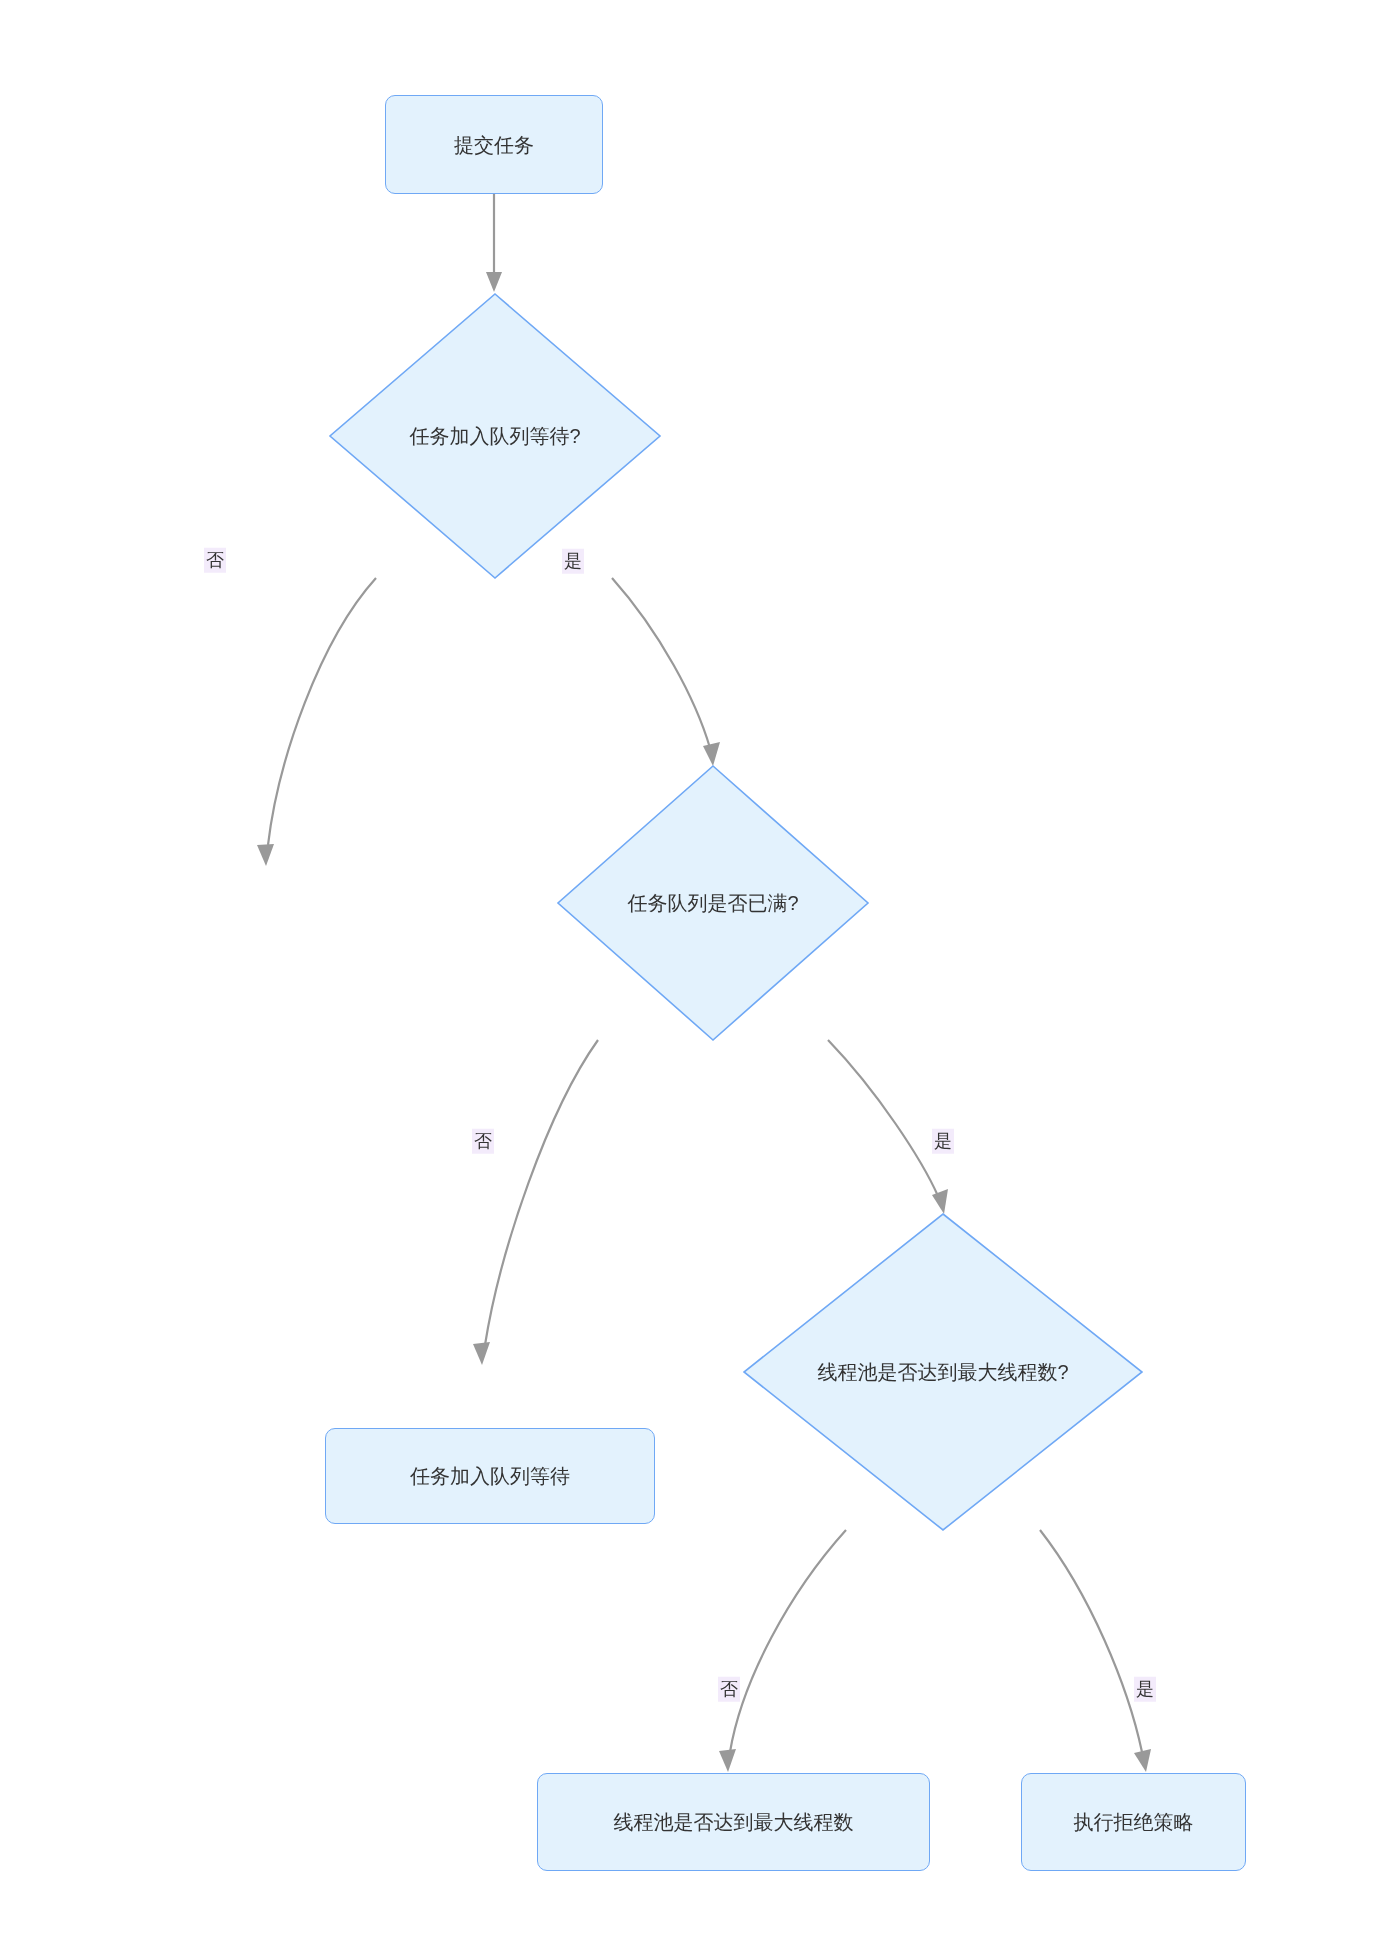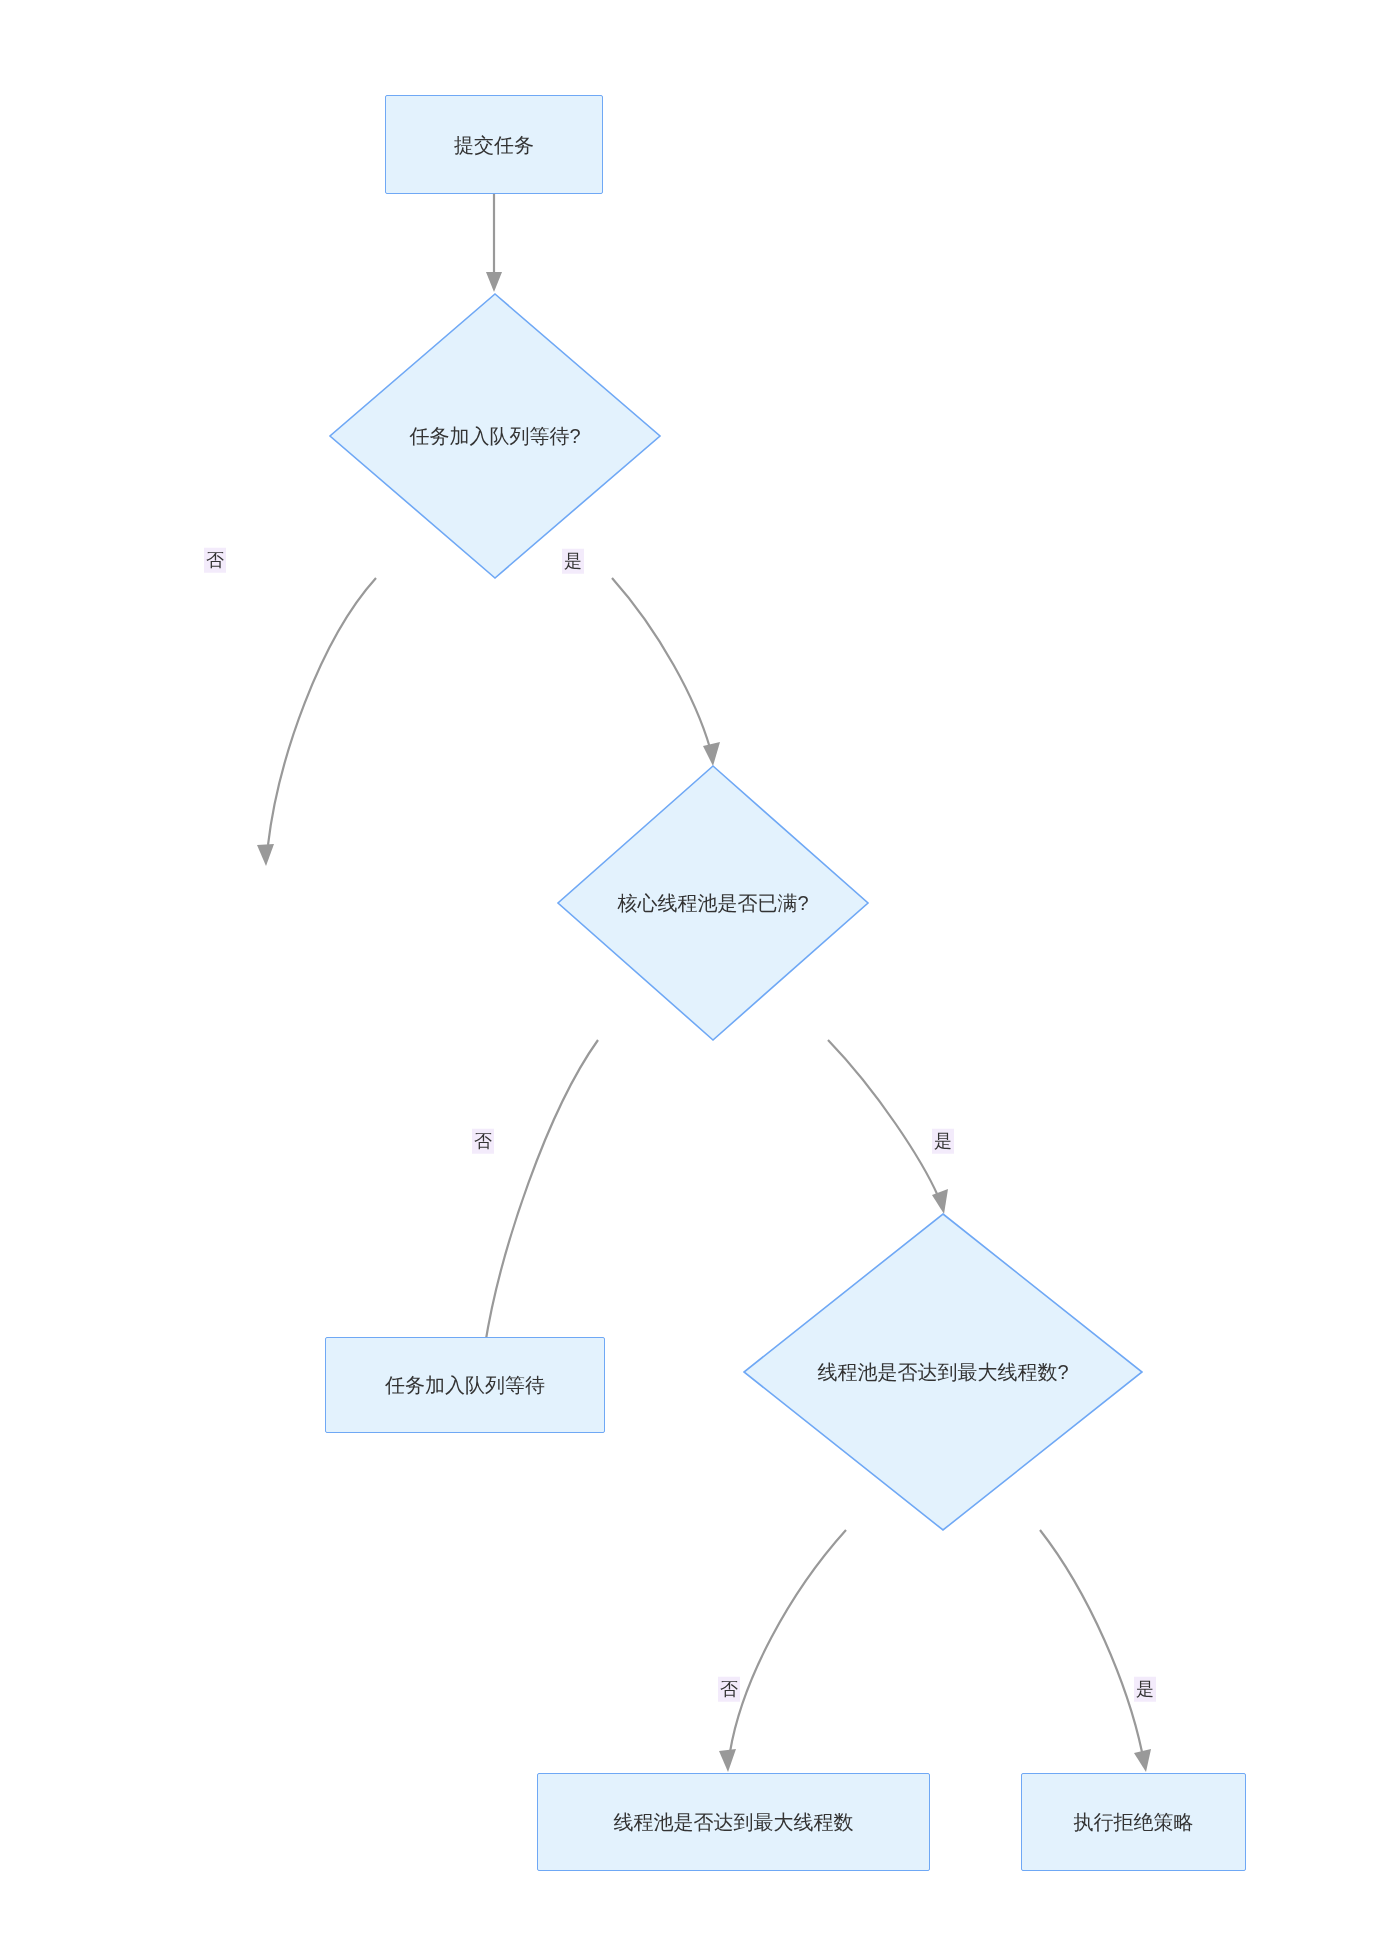--- a/index.html
+++ b/index.html
@@ -39,21 +39,21 @@
     position: absolute;
     box-sizing: border-box;
     display: flex;
     align-items: center;
     justify-content: center;
     text-align: center;
   }
   .node-rect {
     background: #e3f2fd;
     border: 1.6px solid #6fa8f5;
-    border-radius: 2px;
+    border-radius: 10px;
     color: #333333;
     font-size: 20px;
     line-height: 1.3;
   }
   .node-diamond-wrap {
     position: absolute;
     box-sizing: border-box;
   }
   .node-diamond-wrap svg {
     position: absolute;
@@ -142,24 +142,24 @@
       <polygon class="diamond-shape" points="167,2 332,144 167,286 2,144"></polygon>
     </svg>
     <span class="node-diamond-label">任务加入队列等待?</span>
   </div>
 
 
   <div class="node-diamond-wrap" style="left:556px; top:764px; width:314px; height:278px;">
     <svg viewBox="0 0 314 278" preserveAspectRatio="none">
       <polygon class="diamond-shape" points="157,2 312,139 157,276 2,139"></polygon>
     </svg>
-    <span class="node-diamond-label">核心线程池是否已满?</span>
+    <span class="node-diamond-label">任务队列是否已满?</span>
   </div>
 
-  <div class="node node-rect" style="left:325px; top:1337px; width:280px; height:96px;">
+  <div class="node node-rect" style="left:325px; top:1428px; width:330px; height:96px;">
     <span>任务加入队列等待</span>
   </div>
 
   <div class="node-diamond-wrap" style="left:742px; top:1212px; width:402px; height:320px;">
     <svg viewBox="0 0 402 320" preserveAspectRatio="none">
       <polygon class="diamond-shape" points="201,2 400,160 201,318 2,160"></polygon>
     </svg>
     <span class="node-diamond-label">线程池是否达到最大线程数?</span>
   </div>
 

